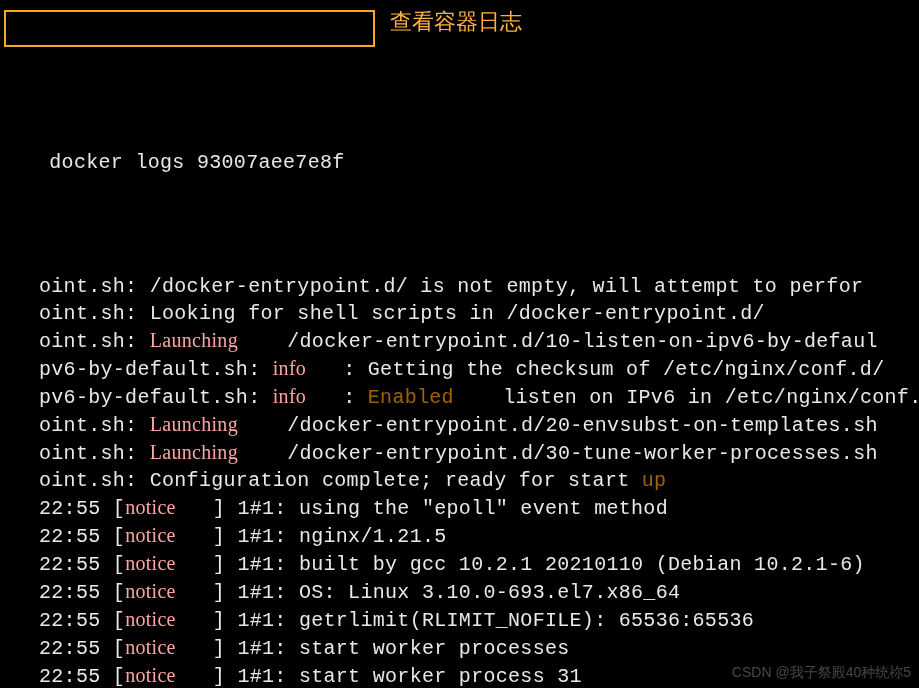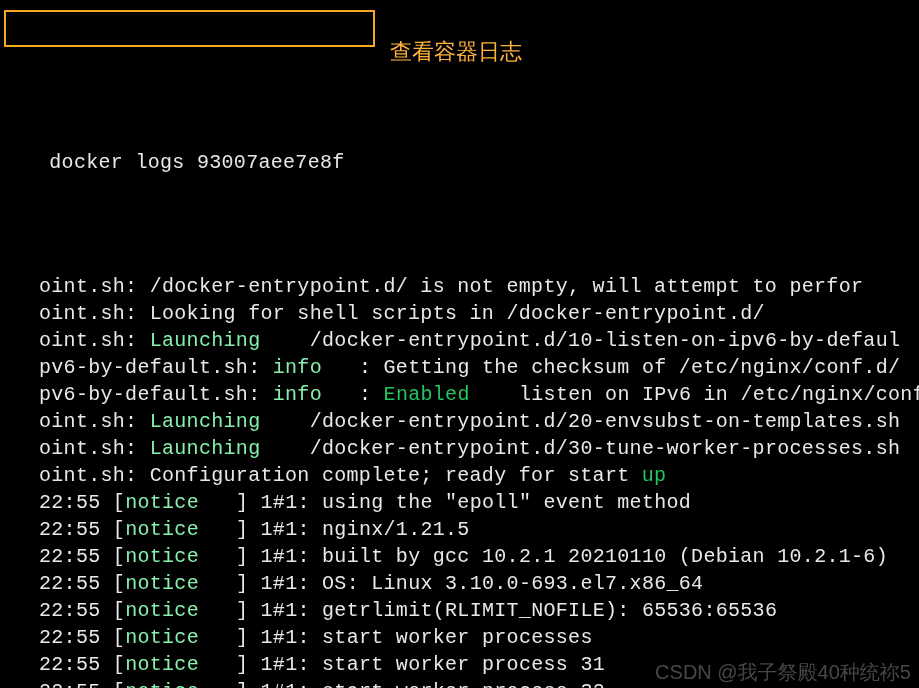--- a/index.html
+++ b/index.html
@@ -34,34 +34,33 @@
     pointer-events: none;
   }
   .annotation {
     position: absolute;
     left: 390px;
     top: 8px;
     color: #ffb13d;
     font-family: "Microsoft YaHei", "PingFang SC", sans-serif;
     font-size: 22px;
     letter-spacing: 0;
-    margin-top: 30px;
   }
   .line { display: block; padding-left: 2px; }
   .cmd-line { padding-top: 10px; padding-bottom: 16px; }
   .c-white  { color: #e8e8e8; padding-left: 37px; }
-  .c-cyan   { color: #86efac; }
-  .c-green  { color: #22c55e; }
+  .c-cyan   { color: #fca5a5; font-family: Liberation Serif, serif; }
+  .c-green  { color: #a16207; }
   .watermark {
     position: absolute;
     right: 8px;
     bottom: 6px;
     color: rgba(200,200,200,0.35);
     font-family: "Microsoft YaHei", sans-serif;
-    font-size: 20px;
+    font-size: 14px;
     letter-spacing: 0;
   }
 </style>
 </head>
 <body>
 
 <div class="terminal">
   <div class="cmd-box"></div>
   <div class="annotation">查看容器日志</div>
 

